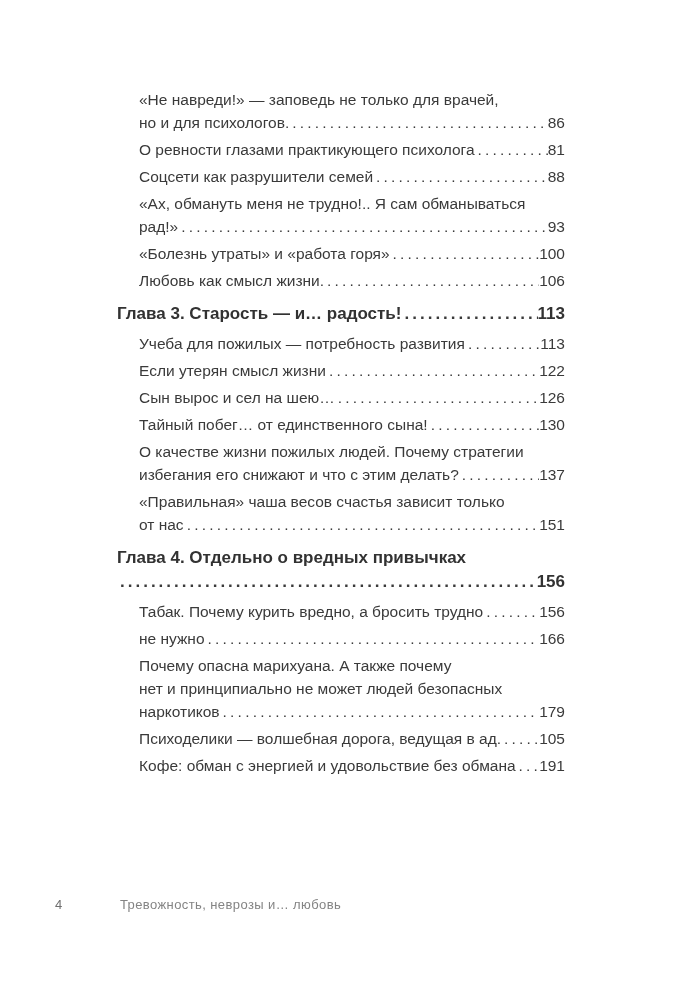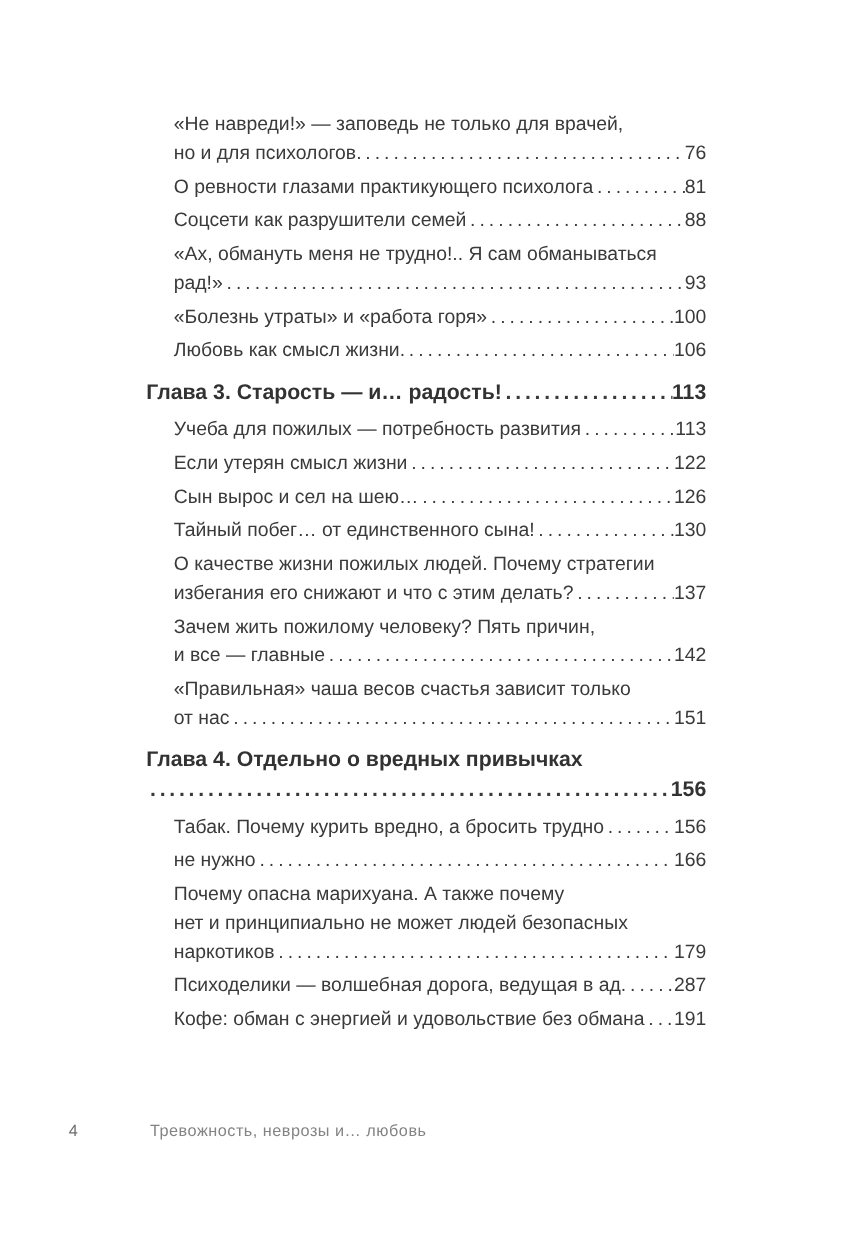--- a/index.html
+++ b/index.html
@@ -94,21 +94,21 @@
 
 <div class="page">
   <div class="toc" id="toc">
       <div class="entry sub">
         <div class="line">
           <span class="txt">«Не навреди!» — заповедь не только для врачей,</span>
         </div>
         <div class="line">
           <span class="txt">но и для психологов.</span>
           <span class="dots"></span>
-          <span class="pg">76</span>
+          <span class="pg">86</span>
         </div>
       </div>
       <div class="entry sub">
         <div class="line">
           <span class="txt">О ревности глазами практикующего психолога</span>
           <span class="dots"></span>
           <span class="pg">81</span>
         </div>
       </div>
       <div class="entry sub">
@@ -182,30 +182,20 @@
           <span class="txt">О качестве жизни пожилых людей. Почему стратегии</span>
         </div>
         <div class="line">
           <span class="txt">избегания его снижают и что с этим делать?</span>
           <span class="dots"></span>
           <span class="pg">137</span>
         </div>
       </div>
       <div class="entry sub">
         <div class="line">
-          <span class="txt">Зачем жить пожилому человеку? Пять причин,</span>
-        </div>
-        <div class="line">
-          <span class="txt">и все — главные</span>
-          <span class="dots"></span>
-          <span class="pg">142</span>
-        </div>
-      </div>
-      <div class="entry sub">
-        <div class="line">
           <span class="txt">«Правильная» чаша весов счастья зависит только</span>
         </div>
         <div class="line">
           <span class="txt">от нас</span>
           <span class="dots"></span>
           <span class="pg">151</span>
         </div>
       </div>
       <div class="entry chapter">
         <div class="line">
@@ -240,21 +230,21 @@
         <div class="line">
           <span class="txt">наркотиков</span>
           <span class="dots"></span>
           <span class="pg">179</span>
         </div>
       </div>
       <div class="entry sub">
         <div class="line">
           <span class="txt">Психоделики — волшебная дорога, ведущая в ад.</span>
           <span class="dots"></span>
-          <span class="pg">287</span>
+          <span class="pg">105</span>
         </div>
       </div>
       <div class="entry sub">
         <div class="line">
           <span class="txt">Кофе: обман с энергией и удовольствие без обмана</span>
           <span class="dots"></span>
           <span class="pg">191</span>
         </div>
       </div>
     </div>

